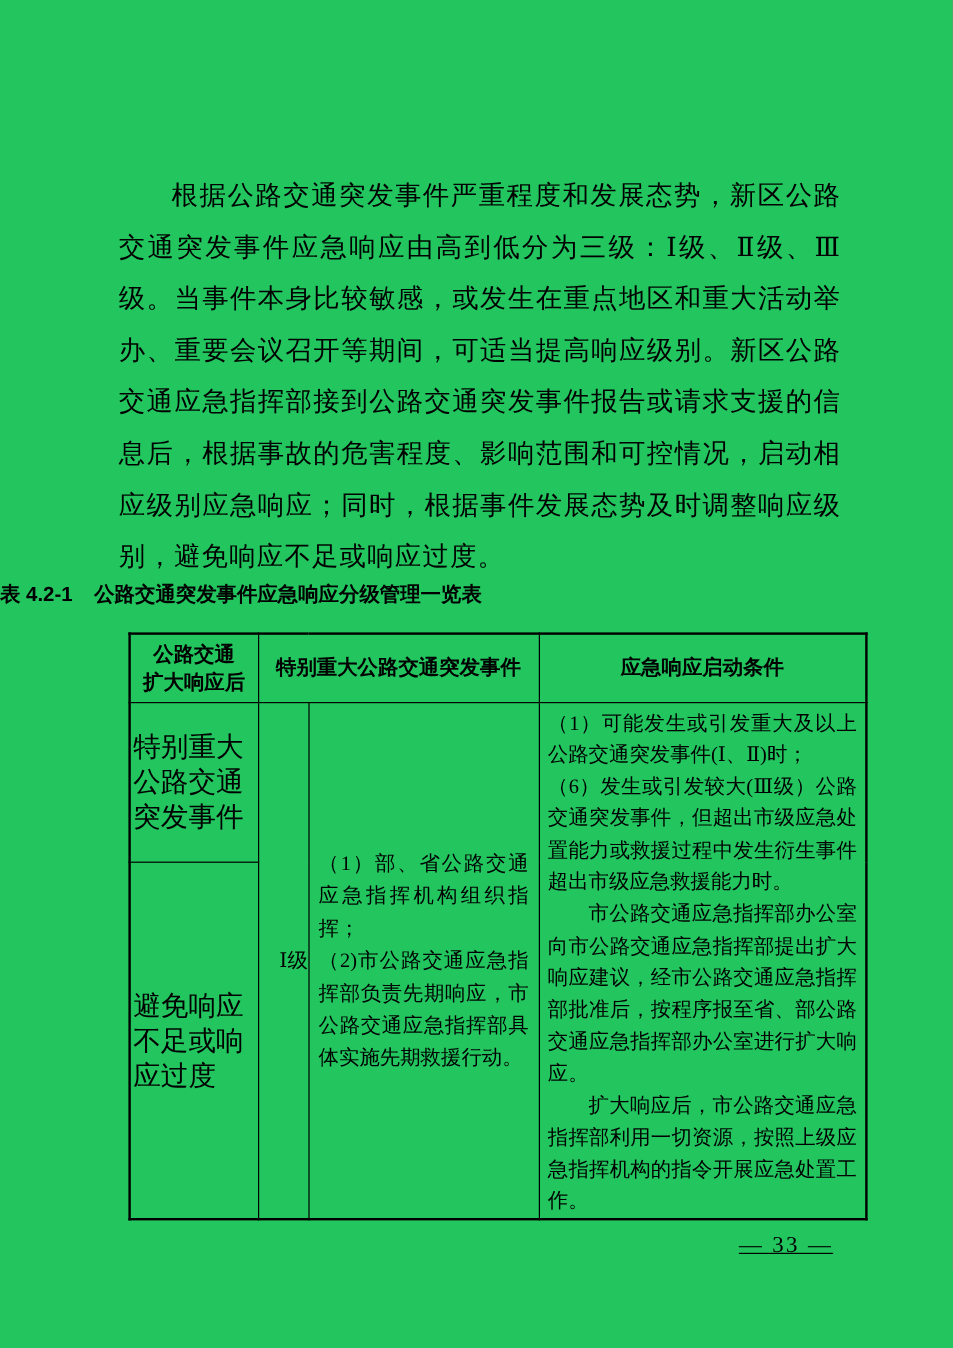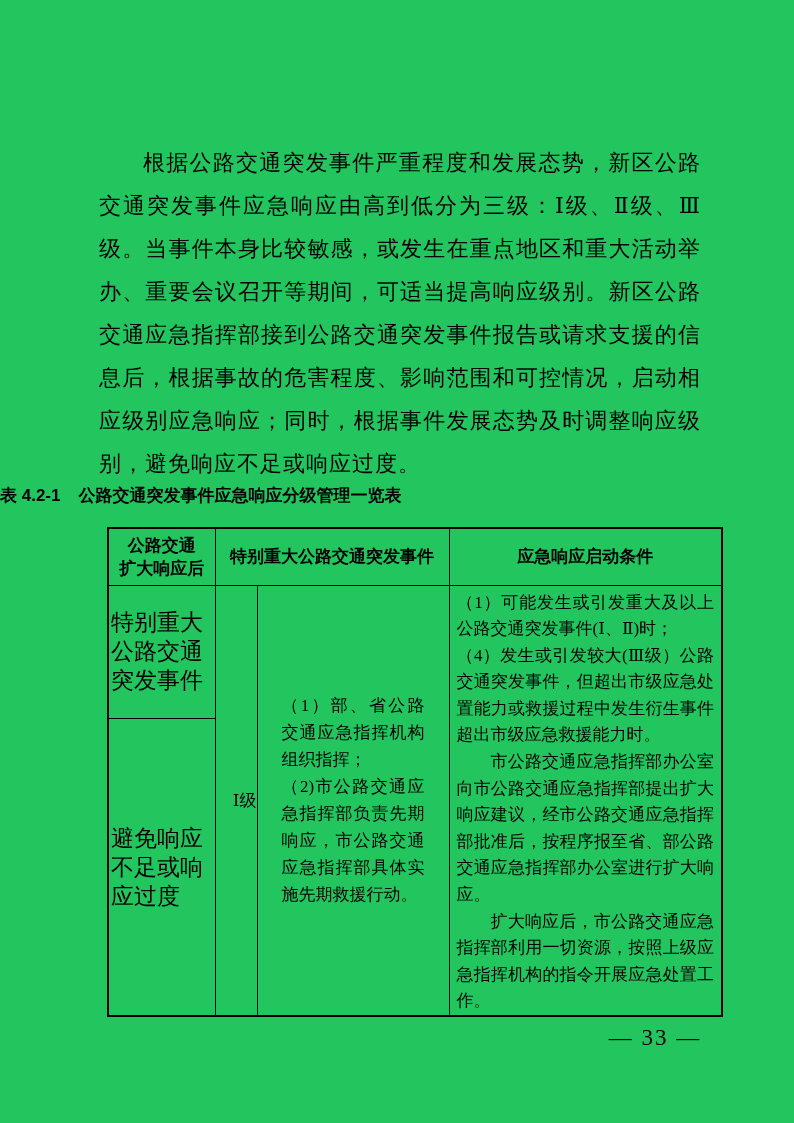--- a/index.html
+++ b/index.html
@@ -65,38 +65,39 @@
   }
   td.level-cell {
     font-size:17px;
     text-align:right;
   }
   td.command-cell {
     font-size:17px;
     line-height:27px;
     text-align:justify;
     text-justify:inter-character;
-    padding:0 24px;
+    padding:0 8px;
   }
   td.conditions-cell {
     font-size:17px;
     line-height:26.6px;
     text-align:justify;
     text-justify:inter-character;
     vertical-align:top;
     padding:4px 7px 0 7px;
   }
   .indent-p { text-indent:2em; }
   .page-number {
     position:absolute;
     left:555px; top:1026px; width:200px;
     text-align:center;
-    font-size:23px;
+    font-size:19px;
     line-height:24px;
     letter-spacing:2px;
+    text-decoration:underline;
   }
 </style>
 </head>
 <body>
 
 <div class="page">
 
   <p class="main-paragraph">根据公路交通突发事件严重程度和发展态势，新区公路交通突发事件应急响应由高到低分为三级：Ⅰ级、Ⅱ级、Ⅲ级。当事件本身比较敏感，或发生在重点地区和重大活动举办、重要会议召开等期间，可适当提高响应级别。新区公路交通应急指挥部接到公路交通突发事件报告或请求支援的信息后，根据事故的危害程度、影响范围和可控情况，启动相应级别应急响应；同时，根据事件发展态势及时调整响应级别，避免响应不足或响应过度。</p>
 
   <div class="table-caption">
@@ -122,21 +123,21 @@
 
       <tr class="body-row-1">
         <td class="event-cell">特别重大公路交通突发事件</td>
         <td class="level-cell" rowspan="2">Ⅰ级</td>
         <td class="command-cell" rowspan="2">
           <div>（1）部、省公路交通应急指挥机构组织指挥；</div>
           <div>（2)市公路交通应急指挥部负责先期响应，市公路交通应急指挥部具体实施先期救援行动。</div>
         </td>
         <td class="conditions-cell" rowspan="2">
           <div>（1）可能发生或引发重大及以上公路交通突发事件(Ⅰ、Ⅱ)时；</div>
-          <div>（4）发生或引发较大(Ⅲ级）公路交通突发事件，但超出市级应急处置能力或救援过程中发生衍生事件超出市级应急救援能力时。</div>
+          <div>（6）发生或引发较大(Ⅲ级）公路交通突发事件，但超出市级应急处置能力或救援过程中发生衍生事件超出市级应急救援能力时。</div>
           <div class="indent-p">市公路交通应急指挥部办公室向市公路交通应急指挥部提出扩大响应建议，经市公路交通应急指挥部批准后，按程序报至省、部公路交通应急指挥部办公室进行扩大响应。</div>
           <div class="indent-p">扩大响应后，市公路交通应急指挥部利用一切资源，按照上级应急指挥机构的指令开展应急处置工作。</div>
         </td>
       </tr>
 
       <tr class="body-row-2">
         <td class="event-cell">避免响应不足或响应过度</td>
       </tr>
     </tbody>
   </table>

